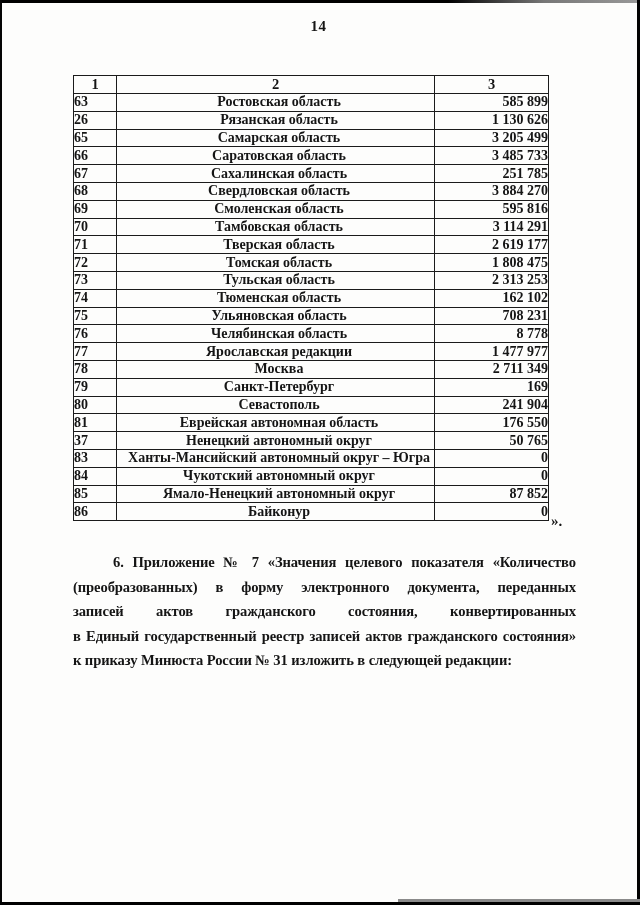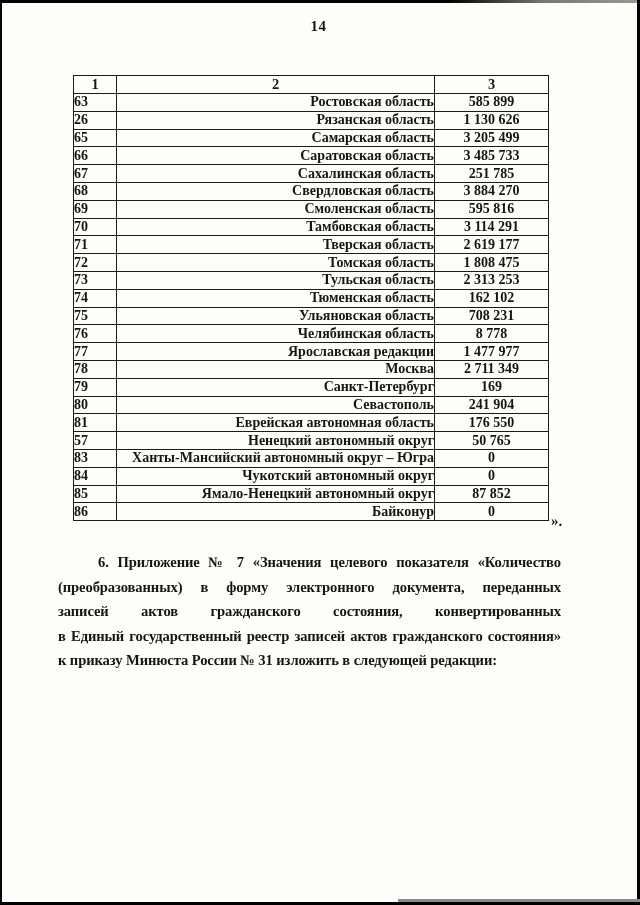--- a/index.html
+++ b/index.html
@@ -37,30 +37,30 @@
   }
   .regions-table th, .regions-table td {
     border: 1.5px solid #1b1b1b;
     padding: 0;
     overflow: hidden;
     white-space: nowrap;
   }
   .regions-table th { height: 17px; font-weight: 600; font-size: 14.5px; text-align: center; line-height: 17px; }
   .regions-table td { height: 16.8px; line-height: 16px; }
   .col-num { text-align: left; }
-  .col-region { text-align: right; padding-left: 7px !important; }
-  .col-value { text-align: center; }
+  .col-region { text-align: center; padding-left: 7px !important; }
+  .col-value { text-align: right; }
 
   .closing-quote {
     position: absolute; left: 551px; top: 513px;
     font-size: 15px; font-weight: 600;
   }
 
   .paragraph {
-    position: absolute; left: 58px; top: 550px; width: 503px;
+    position: absolute; left: 73px; top: 550px; width: 503px;
     font-size: 14.6px; font-weight: 600;
     line-height: 24.6px;
     letter-spacing: -0.1px;
   }
   .para-line { text-align: justify; text-align-last: justify; text-justify: inter-word; }
   .para-line.first { padding-left: 40px; }
   .para-line.last { text-align-last: left; }
 </style>
 </head>
 <body>
@@ -176,21 +176,21 @@
     <td class="col-num">80</td>
     <td class="col-region">Севастополь</td>
     <td class="col-value">241 904</td>
   </tr>
       <tr>
     <td class="col-num">81</td>
     <td class="col-region">Еврейская автономная область</td>
     <td class="col-value">176 550</td>
   </tr>
       <tr>
-    <td class="col-num">57</td>
+    <td class="col-num">37</td>
     <td class="col-region">Ненецкий автономный округ</td>
     <td class="col-value">50 765</td>
   </tr>
       <tr>
     <td class="col-num">83</td>
     <td class="col-region">Ханты-Мансийский автономный округ – Югра</td>
     <td class="col-value">0</td>
   </tr>
       <tr>
     <td class="col-num">84</td>

